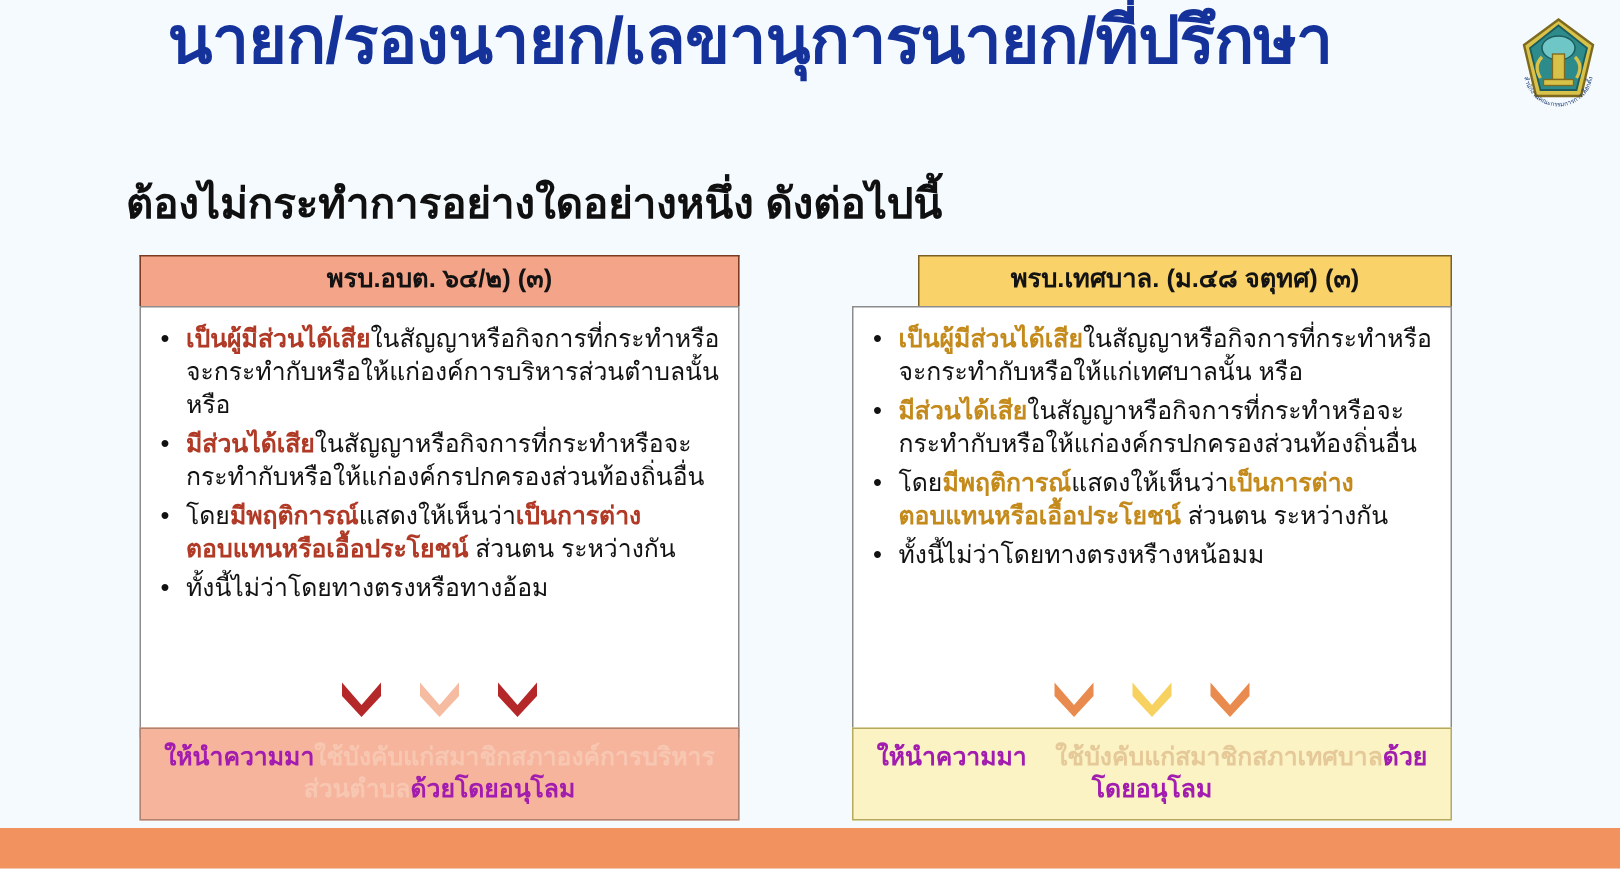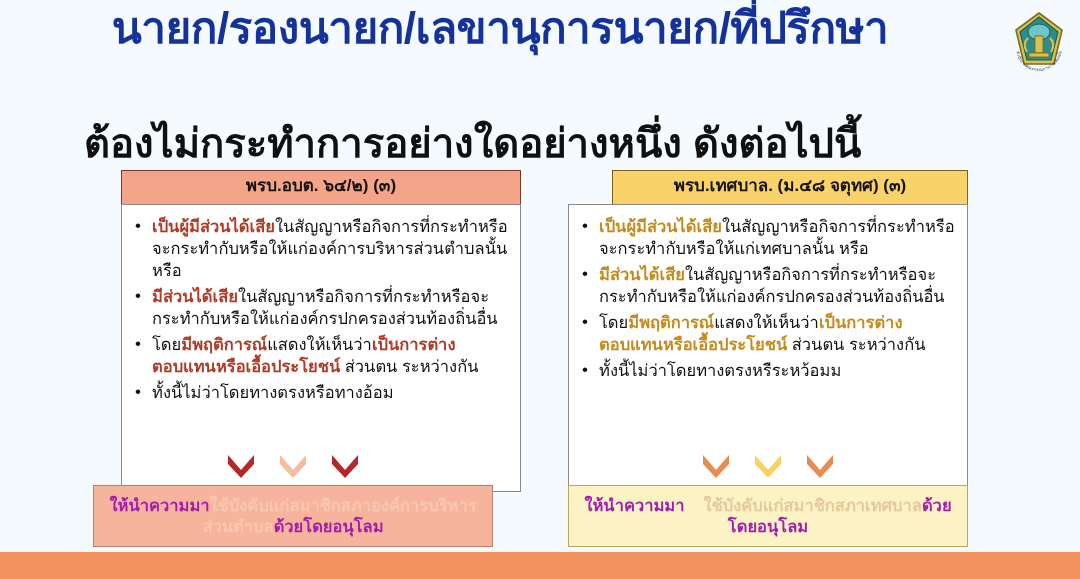--- a/index.html
+++ b/index.html
@@ -57,33 +57,33 @@
     letter-spacing: -0.5px;
     white-space: nowrap;
   }
 
   
   #subtitle {
     position: absolute;
     top: 121px;
     left: 84px;
     color: #101010;
-    font-size: 40px;
+    font-size: 28px;
     font-weight: bold;
     line-height: 1.1;
     white-space: nowrap;
   }
 
   
   .column {
     position: absolute;
     top: 170px;
     width: 400px;
   }
-  #col-left  { left: 93px; margin-left: 28px; }
+  #col-left  { left: 93px; }
   #col-right { left: 568px; }
 
   .card-header {
     box-sizing: border-box;
     height: 34px;
     line-height: 30px;
     text-align: center;
     font-size: 17px;
     font-weight: bold;
     color: #131313;
@@ -204,21 +204,21 @@
     </div>
   </div>
 
   <div class="column" id="col-right">
     <div class="card-header">พรบ.เทศบาล. (ม.๔๘ จตุทศ) (๓)</div>
     <div class="card-body">
       <ul class="bullets" id="bullets-right">
           <li><span class="hl-gold">เป็นผู้มีส่วนได้เสีย</span><span class="plain">ในสัญญาหรือกิจการที่กระทำหรือจะกระทำกับหรือให้แก่เทศบาลนั้น หรือ</span></li>
           <li><span class="hl-gold">มีส่วนได้เสีย</span><span class="plain">ในสัญญาหรือกิจการที่กระทำหรือจะกระทำกับหรือให้แก่องค์กรปกครองส่วนท้องถิ่นอื่น</span></li>
           <li><span class="plain">โดย</span><span class="hl-gold">มีพฤติการณ์</span><span class="plain">แสดงให้เห็นว่า</span><span class="hl-gold">เป็นการต่างตอบแทนหรือเอื้อประโยชน์</span><span class="plain"> ส่วนตน ระหว่างกัน</span></li>
-          <li><span class="plain">ทั้งนี้ไม่ว่าโดยทางตรงหรืระหว้อมม</span></li>
+          <li><span class="plain">ทั้งนี้ไม่ว่าโดยทางตรงหรืางหน้อมม</span></li>
         </ul>
     </div>
   </div>
 
   <div class="arrows" id="arrows-left">
       <span>
         <svg viewBox="0 0 30 26" class="chev">
           <path d="M2 3 L15 18 L28 3 L28 12 L15 26 L2 12 Z" fill="#B5282A"></path>
         </svg>
       </span>

